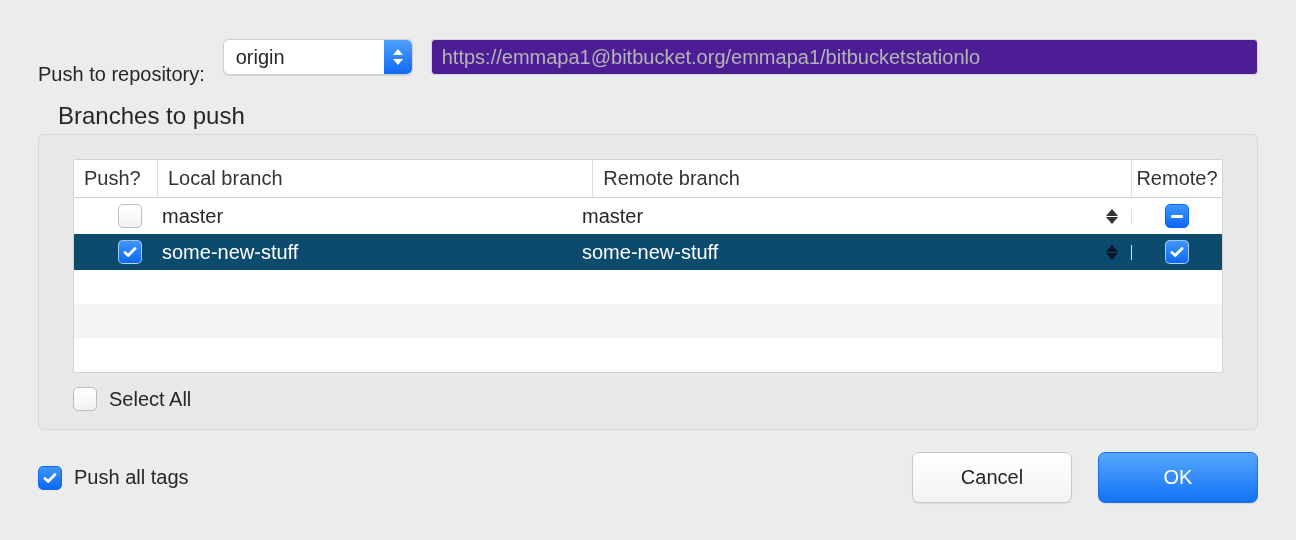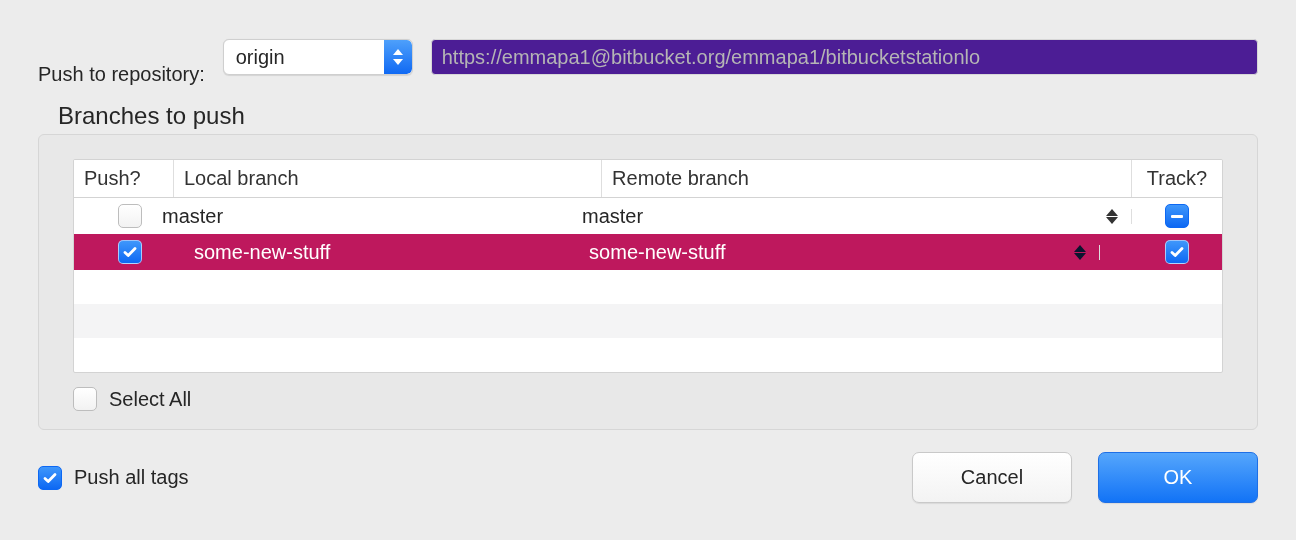--- a/index.html
+++ b/index.html
@@ -100,33 +100,33 @@
     height: 38px;
   }
   .th {
     display: flex;
     align-items: center;
     padding: 0 10px;
     border-right: 1px solid #dedede;
     color: #333;
   }
   .th:last-child { border-right: none; }
-  .col-push  { width: 100px; flex: 0 0 auto; }
+  .col-push  { width: 84px; flex: 0 0 auto; }
   .col-local { flex: 1 1 0; }
   .col-remote{ flex: 1.25 1 0; }
   .col-sort  { width: 40px; flex: 0 0 auto; border-right: 1px solid #dedede; }
   .col-track { width: 90px; flex: 0 0 auto; justify-content: center; }
   .tbody { }
   .tr {
     display: flex;
     align-items: center;
     height: 36px;
   }
   .tr.alt { background: #f4f4f5; }
-  .tr.selected { background: #be185d; color: #fff; gap: 32px; }
+  .tr.selected { background: #0c4a6e; color: #fff; }
   .td { padding: 0 10px; display: flex; align-items: center; }
   .td.col-push  { width: 78px; flex: 0 0 auto; justify-content: flex-end; }
   .td.col-local { flex: 1 1 0; }
   .td.col-remote{ flex: 1.25 1 0; }
   .td.col-sort  { width: 40px; flex: 0 0 auto; justify-content: center; }
   .td.col-track { width: 90px; flex: 0 0 auto; justify-content: center; }
   .spacer-rows .tr { height: 34px; }
   
   .chk {
     width: 24px; height: 24px;
@@ -234,21 +234,21 @@
 
   <div class="group-label">Branches to push</div>
 
   <div class="group-box">
 
     <div class="table">
       <div class="thead">
         <div class="th col-push">Push?</div>
         <div class="th col-local">Local branch</div>
         <div class="th col-remote">Remote branch</div>
-        <div class="th col-track">Track?</div>
+        <div class="th col-track">Remote?</div>
       </div>
 
       <div class="tbody">
 
         <div class="tr">
           <div class="td col-push">
             <span class="chk"></span>
           </div>
           <div class="td col-local">
               <span>master</span>

